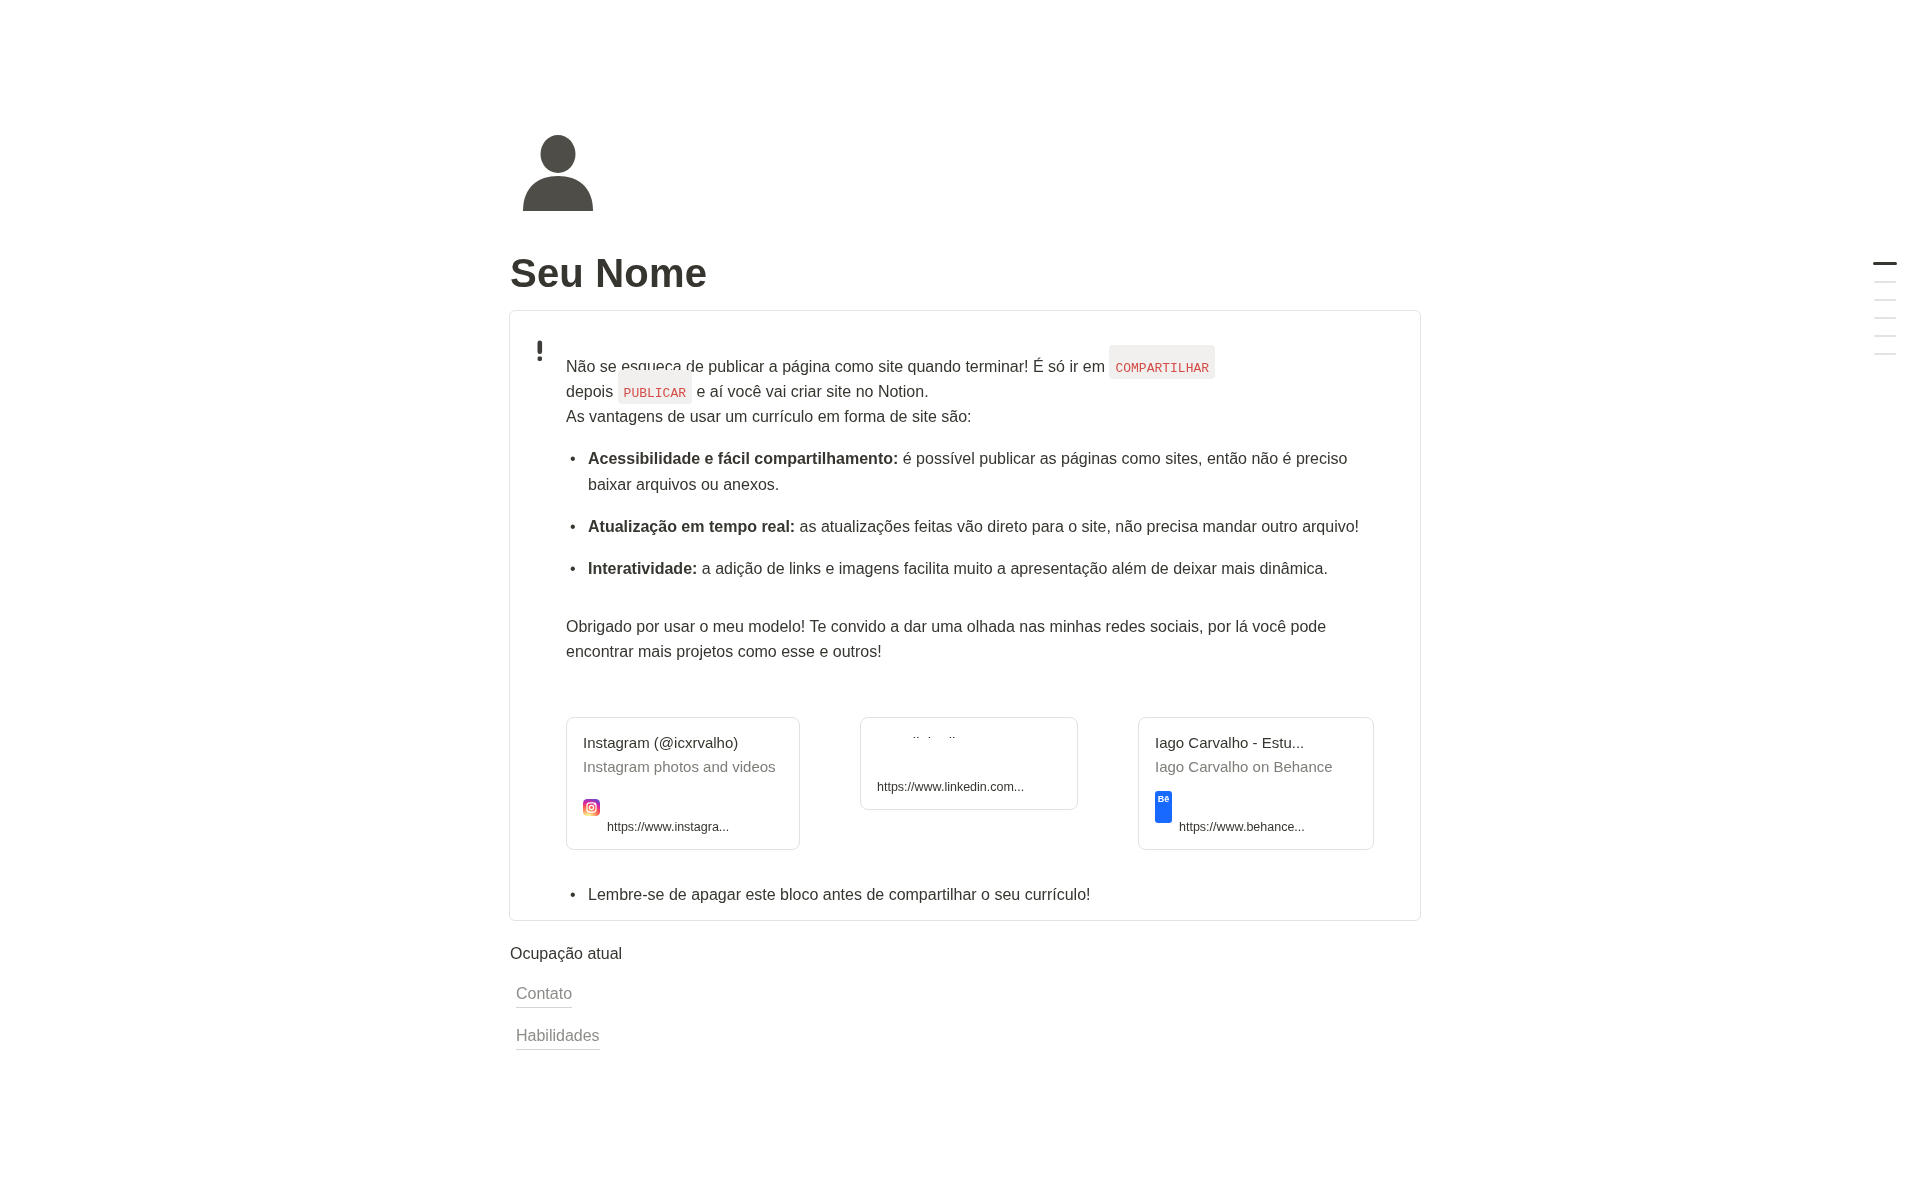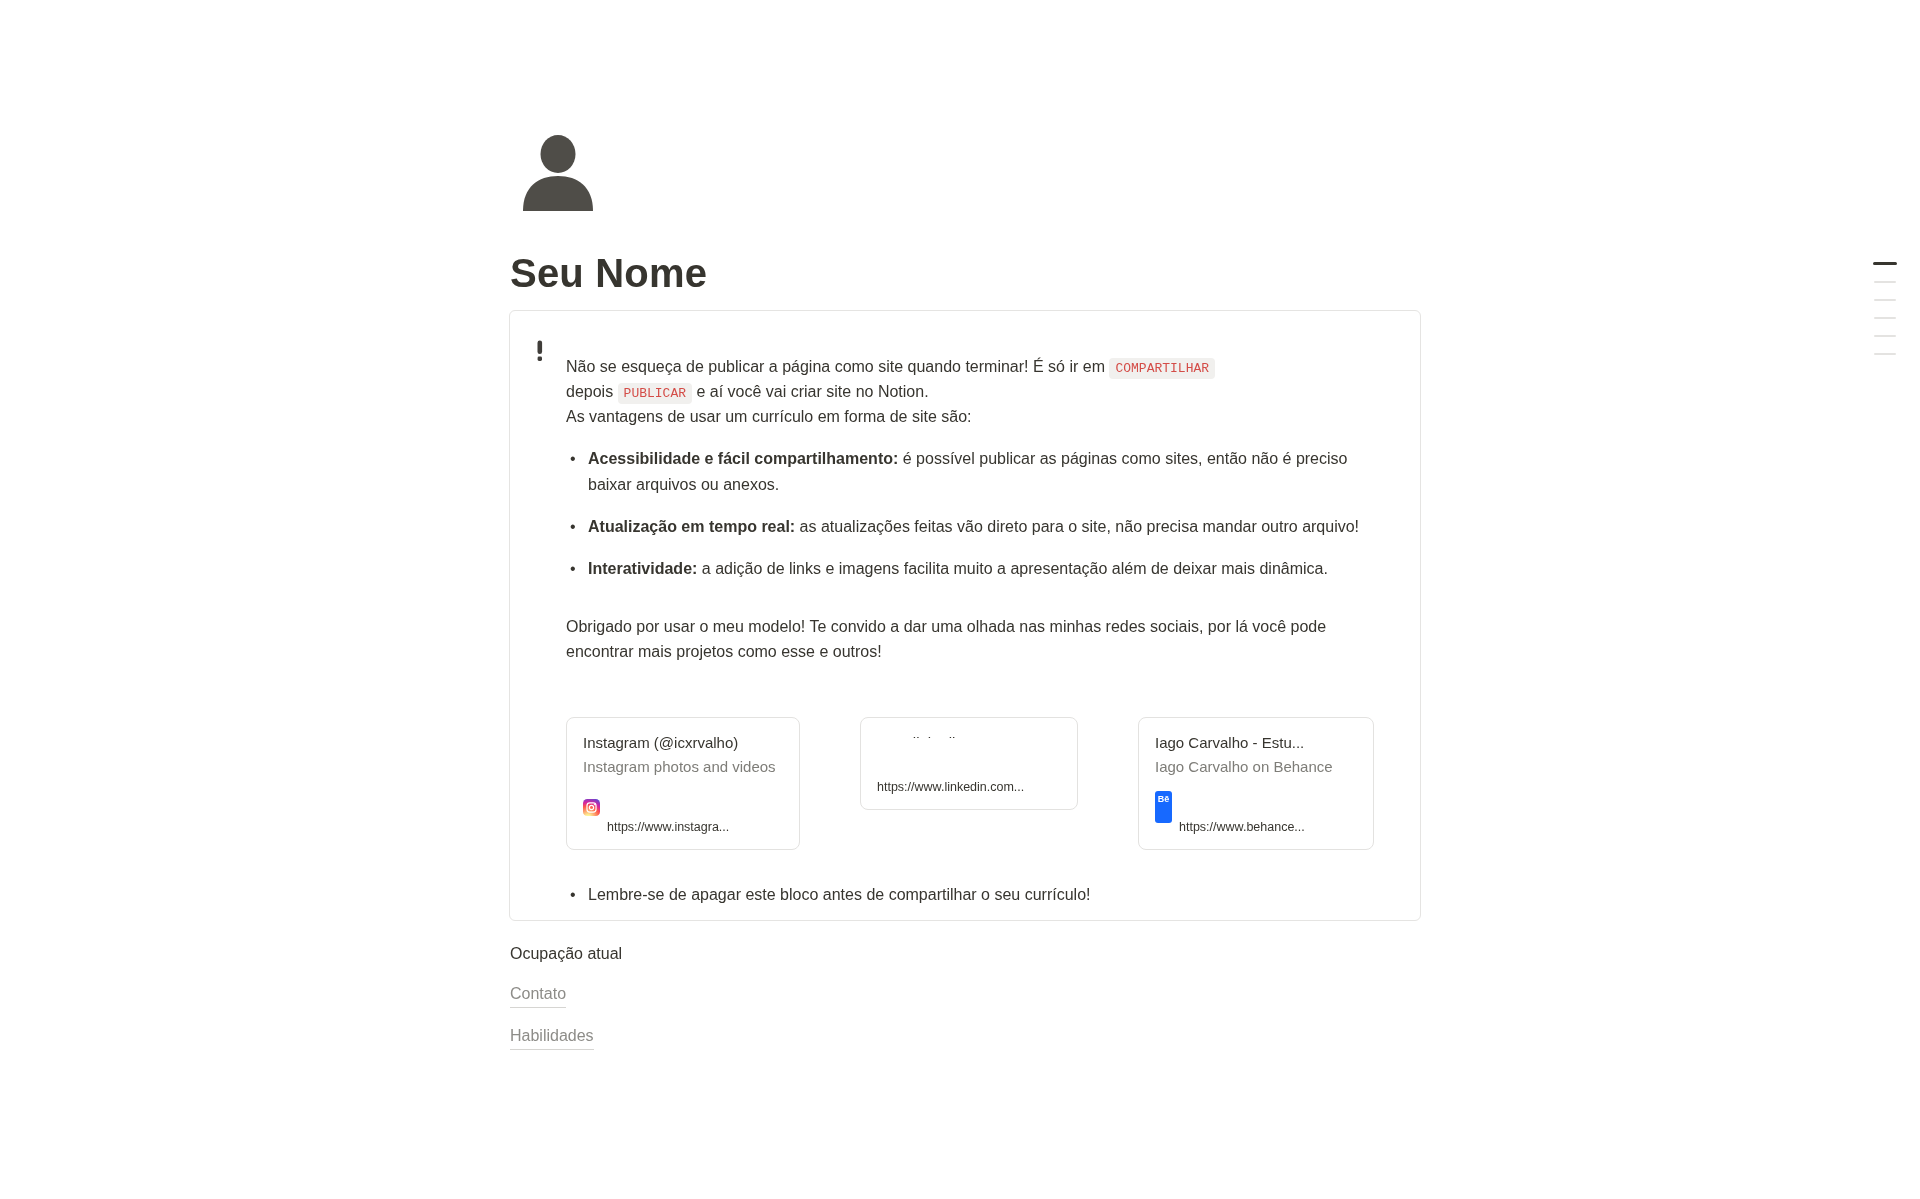--- a/index.html
+++ b/index.html
@@ -33,21 +33,21 @@
   }
   .callout-icon { width:24px; flex:none; margin-right:14px; padding-top:1px; }
   .callout-body { flex:1; font-size:16px; line-height:25px; color:#37352f; }
 
   .para b { font-weight:700; }
   .para.publish { margin-top:17px; }
   .code {
     font-family:"Liberation Mono", monospace;
     font-size:13px; line-height:1;
     color:#d44c47; background:#f1f0ee;
-    border-radius:4px; padding:3px 6px 3px;
+    border-radius:4px; padding:16px 6px 3px;
     white-space:nowrap;
   }
 
   ul.advantages { margin-top:17px; list-style:none; }
   ul.advantages li { position:relative; padding-left:22px; line-height:26px; margin-bottom:16px; }
   ul.advantages li:last-child { margin-bottom:0; }
   ul.advantages li::before { content:"•"; position:absolute; left:4px; top:0; font-size:16px; color:#37352f; }
   ul.advantages b { font-weight:700; }
 
   .thanks { margin-top:32px; }
@@ -73,21 +73,21 @@
     font-size:9px; font-weight:700; line-height:17px; text-align:center;
     letter-spacing:0;
   }
 
   .reminder-list { margin-top:32px; list-style:none; }
   .reminder-list li { position:relative; padding-left:22px; line-height:26px; }
   .reminder-list li::before { content:"•"; position:absolute; left:4px; top:0; font-size:16px; color:#37352f; }
 
   
   .occupation { margin-top:21px; margin-left:1px; font-size:16px; line-height:24px; color:#37352f; }
-  .page-link-row { margin-top:16px; margin-left:1px;text-decoration:underline; }
+  .page-link-row { margin-top:16px; margin-left:7px;text-decoration:underline; }
   .page-link {
     display:inline-block; font-size:16px; line-height:24px;
     color:#8d8c88; border-bottom:1px solid #d6d5d2; padding-bottom:1px;
     cursor:pointer;
   }
 
   
   .toc { position:absolute; left:1873px; top:262px; width:24px; cursor:pointer; }
   .toc-line { border-radius:2px; }
   .toc-line.active { width:24px; height:3px; background:#37352f; }

